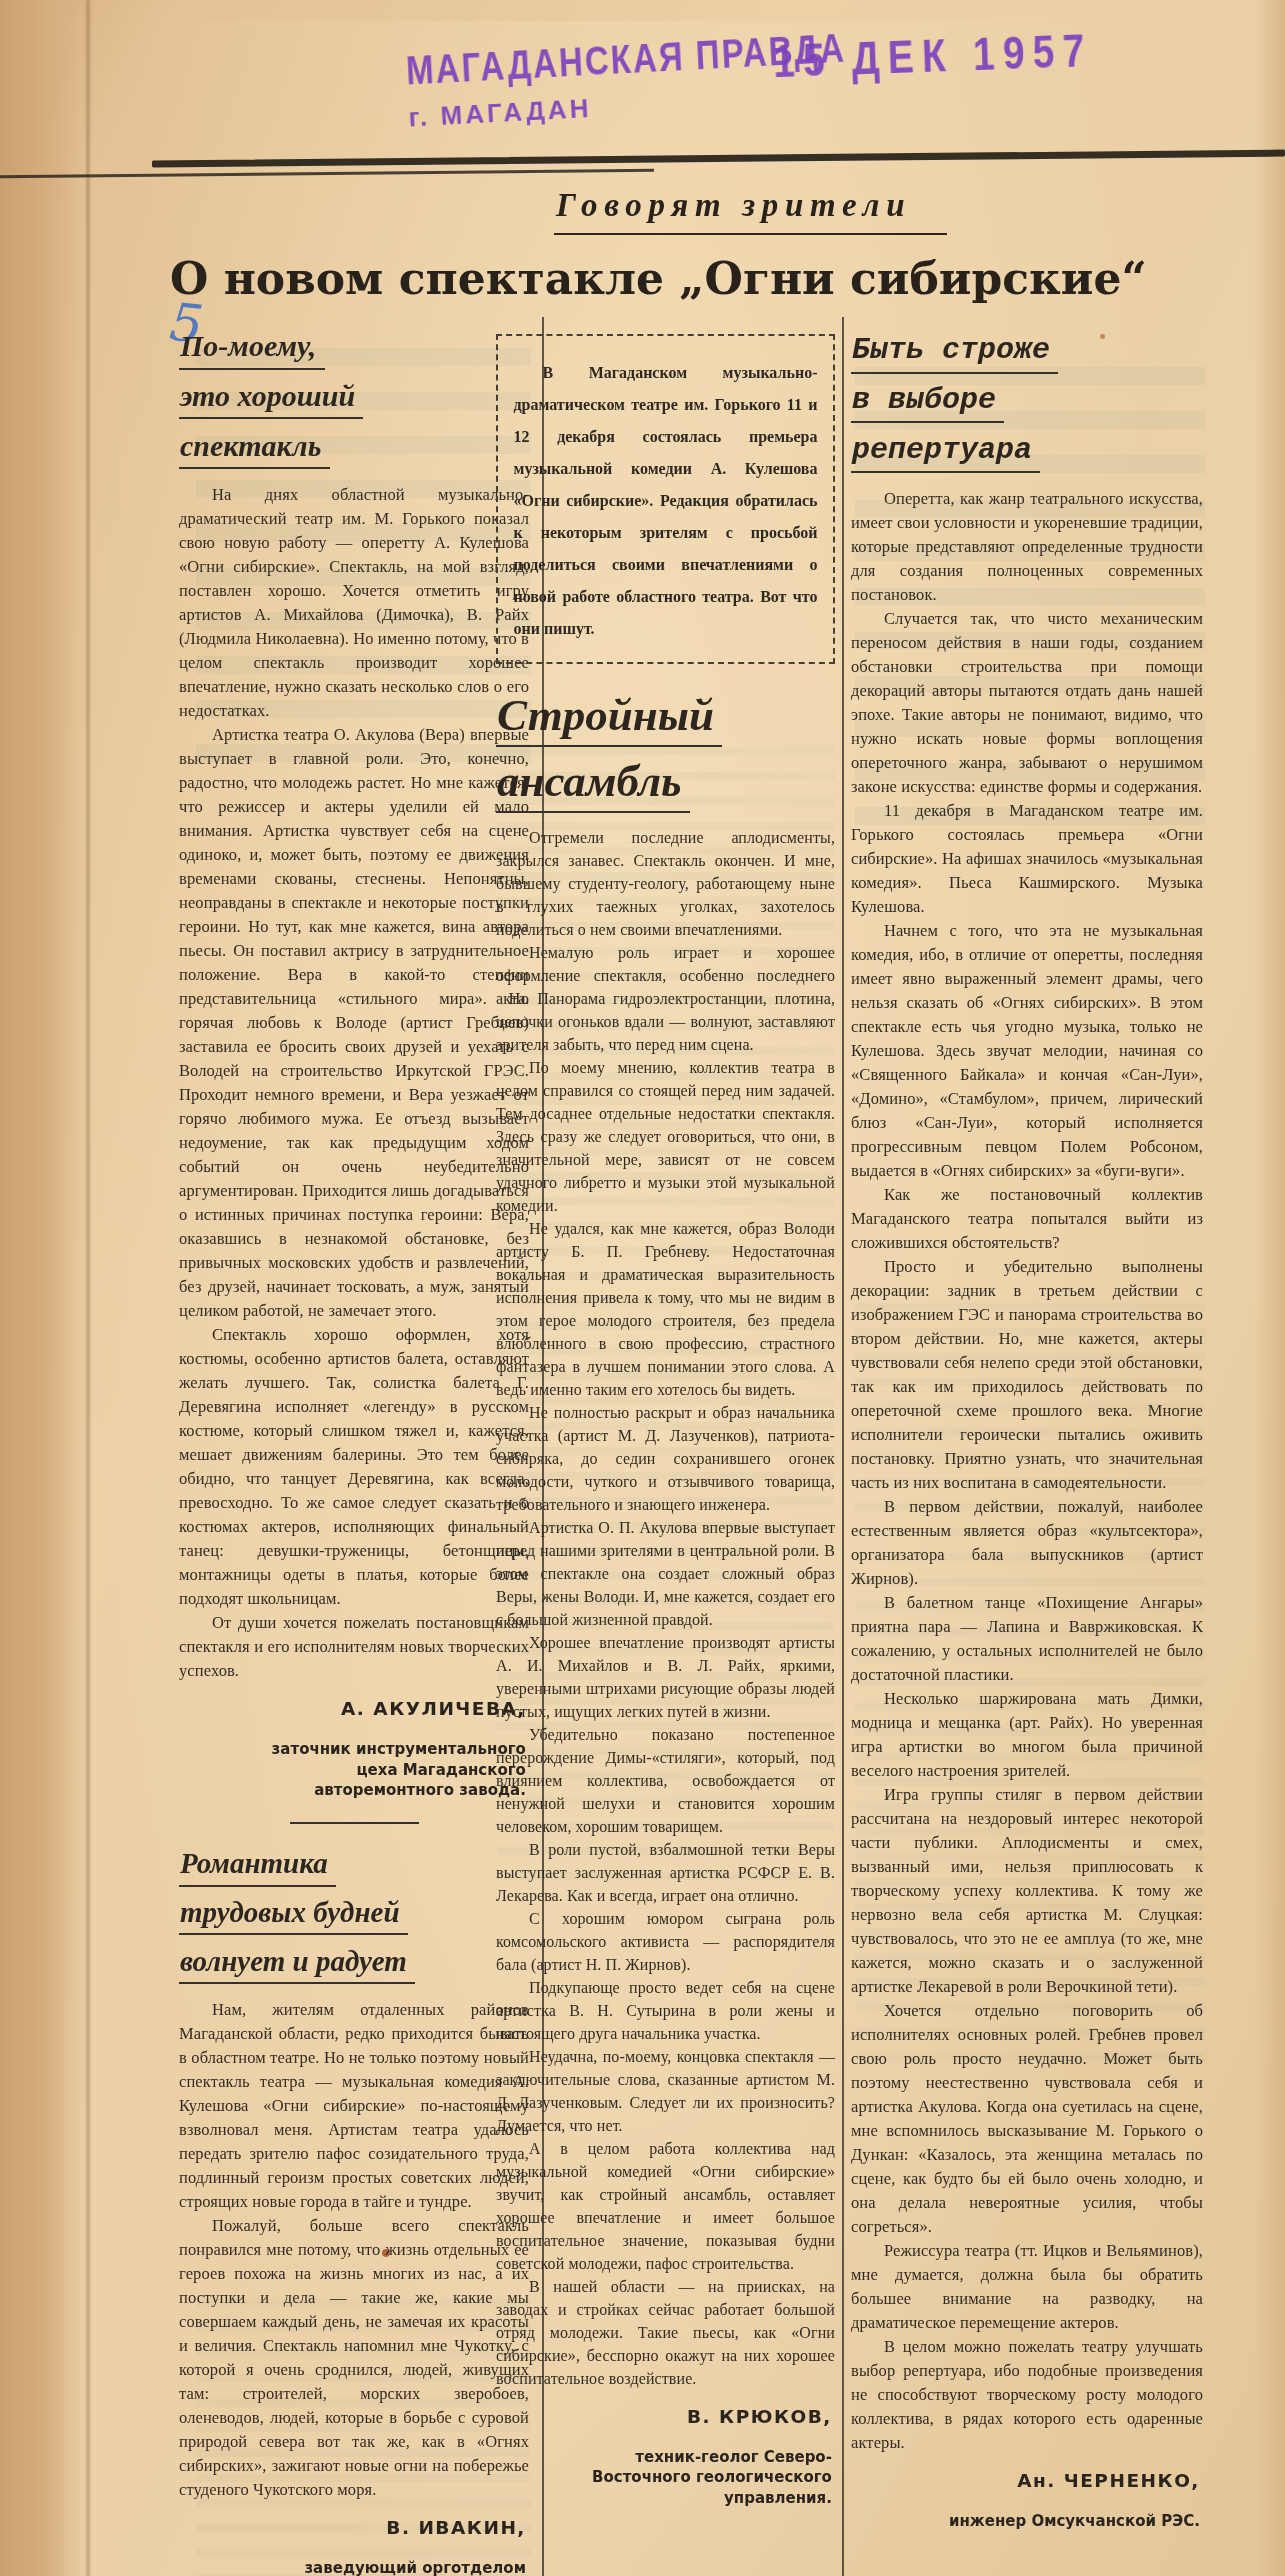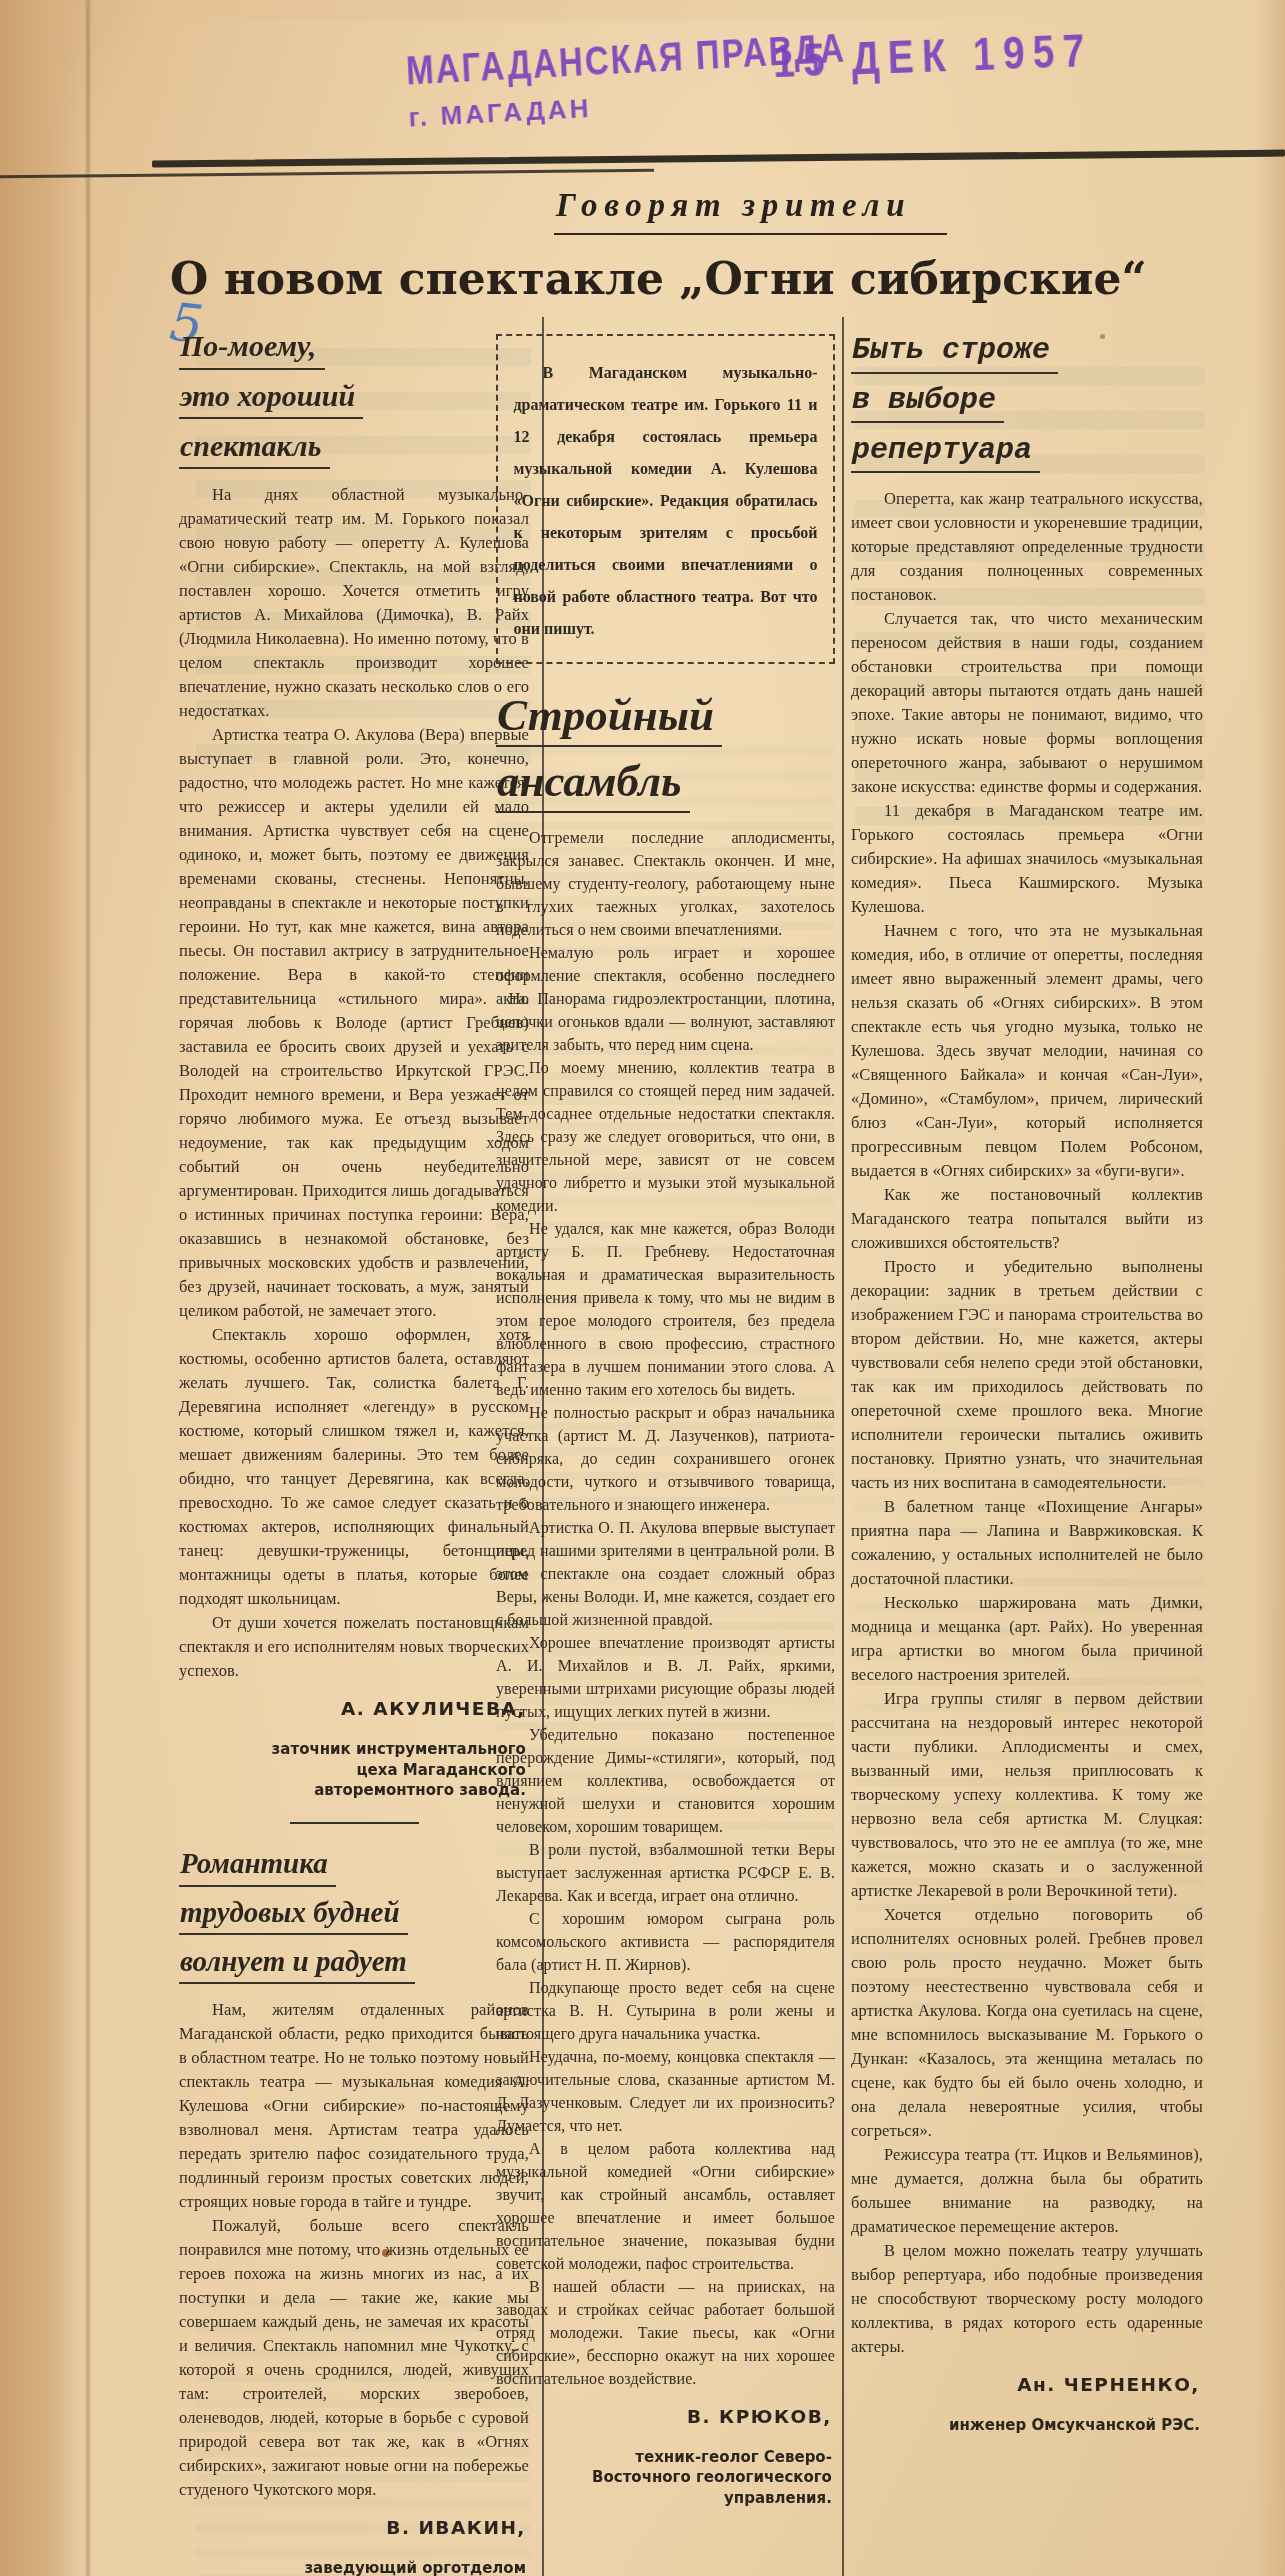--- a/index.html
+++ b/index.html
@@ -173,20 +173,21 @@
           <div class="h-line h-a4-line">в выборе</div>
           <div class="h-line h-a4-line">репертуара</div>
         </header>
       <div class="body">
           <div class="para">Оперетта, как жанр театрального искусства, имеет свои условности и укореневшие традиции, которые представляют определенные трудности для создания полноценных современных постановок.</div>
           <div class="para">Случается так, что чисто механическим переносом действия в наши годы, созданием обстановки строительства при помощи декораций авторы пытаются отдать дань нашей эпохе. Такие авторы не понимают, видимо, что нужно искать новые формы воплощения опереточного жанра, забывают о нерушимом законе искусства: единстве формы и содержания.</div>
           <div class="para">11 декабря в Магаданском театре им. Горького состоялась премьера «Огни сибирские». На афишах значилось «музыкальная комедия». Пьеса Кашмирского. Музыка Кулешова.</div>
           <div class="para">Начнем с того, что эта не музыкальная комедия, ибо, в отличие от оперетты, последняя имеет явно выраженный элемент драмы, чего нельзя сказать об «Огнях сибирских». В этом спектакле есть чья угодно музыка, только не Кулешова. Здесь звучат мелодии, начиная со «Священного Байкала» и кончая «Сан-Луи», «Домино», «Стамбулом», причем, лирический блюз «Сан-Луи», который исполняется прогрессивным певцом Полем Робсоном, выдается в «Огнях сибирских» за «буги-вуги».</div>
           <div class="para">Как же постановочный коллектив Магаданского театра попытался выйти из сложившихся обстоятельств?</div>
           <div class="para">Просто и убедительно выполнены декорации: задник в третьем действии с изображением ГЭС и панорама строительства во втором действии. Но, мне кажется, актеры чувствовали себя нелепо среди этой обстановки, так как им приходилось действовать по опереточной схеме прошлого века. Многие исполнители героически пытались оживить постановку. Приятно узнать, что значительная часть из них воспитана в самодеятельности.</div>
+          <div class="para">В первом действии, пожалуй, наиболее естественным является образ «культсектора», организатора бала выпускников (артист Жирнов).</div>
           <div class="para">В балетном танце «Похищение Ангары» приятна пара — Лапина и Вавржиковская. К сожалению, у остальных исполнителей не было достаточной пластики.</div>
           <div class="para">Несколько шаржирована мать Димки, модница и мещанка (арт. Райх). Но уверенная игра артистки во многом была причиной веселого настроения зрителей.</div>
           <div class="para">Игра группы стиляг в первом действии рассчитана на нездоровый интерес некоторой части публики. Аплодисменты и смех, вызванный ими, нельзя приплюсовать к творческому успеху коллектива. К тому же нервозно вела себя артистка М. Слуцкая: чувствовалось, что это не ее амплуа (то же, мне кажется, можно сказать и о заслуженной артистке Лекаревой в роли Верочкиной тети).</div>
           <div class="para">Хочется отдельно поговорить об исполнителях основных ролей. Гребнев провел свою роль просто неудачно. Может быть поэтому неестественно чувствовала себя и артистка Акулова. Когда она суетилась на сцене, мне вспомнилось высказывание М. Горького о Дункан: «Казалось, эта женщина металась по сцене, как будто бы ей было очень холодно, и она делала невероятные усилия, чтобы согреться».</div>
           <div class="para">Режиссура театра (тт. Ицков и Вельяминов), мне думается, должна была бы обратить большее внимание на разводку, на драматическое перемещение актеров.</div>
           <div class="para">В целом можно пожелать театру улучшать выбор репертуара, ибо подобные произведения не способствуют творческому росту молодого коллектива, в рядах которого есть одаренные актеры.</div>
         </div>
       <div class="sig">
         <div class="sig-name">Ан. ЧЕРНЕНКО,</div>
         <div class="sig-role">инженер Омсукчанской РЭС.</div>

